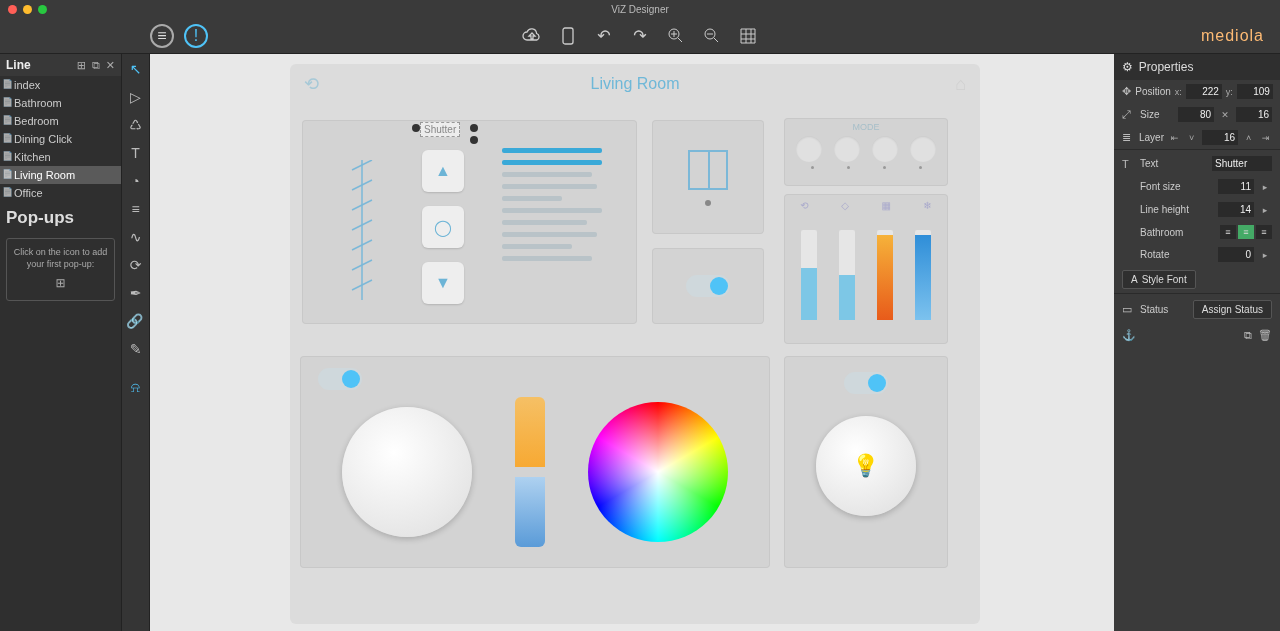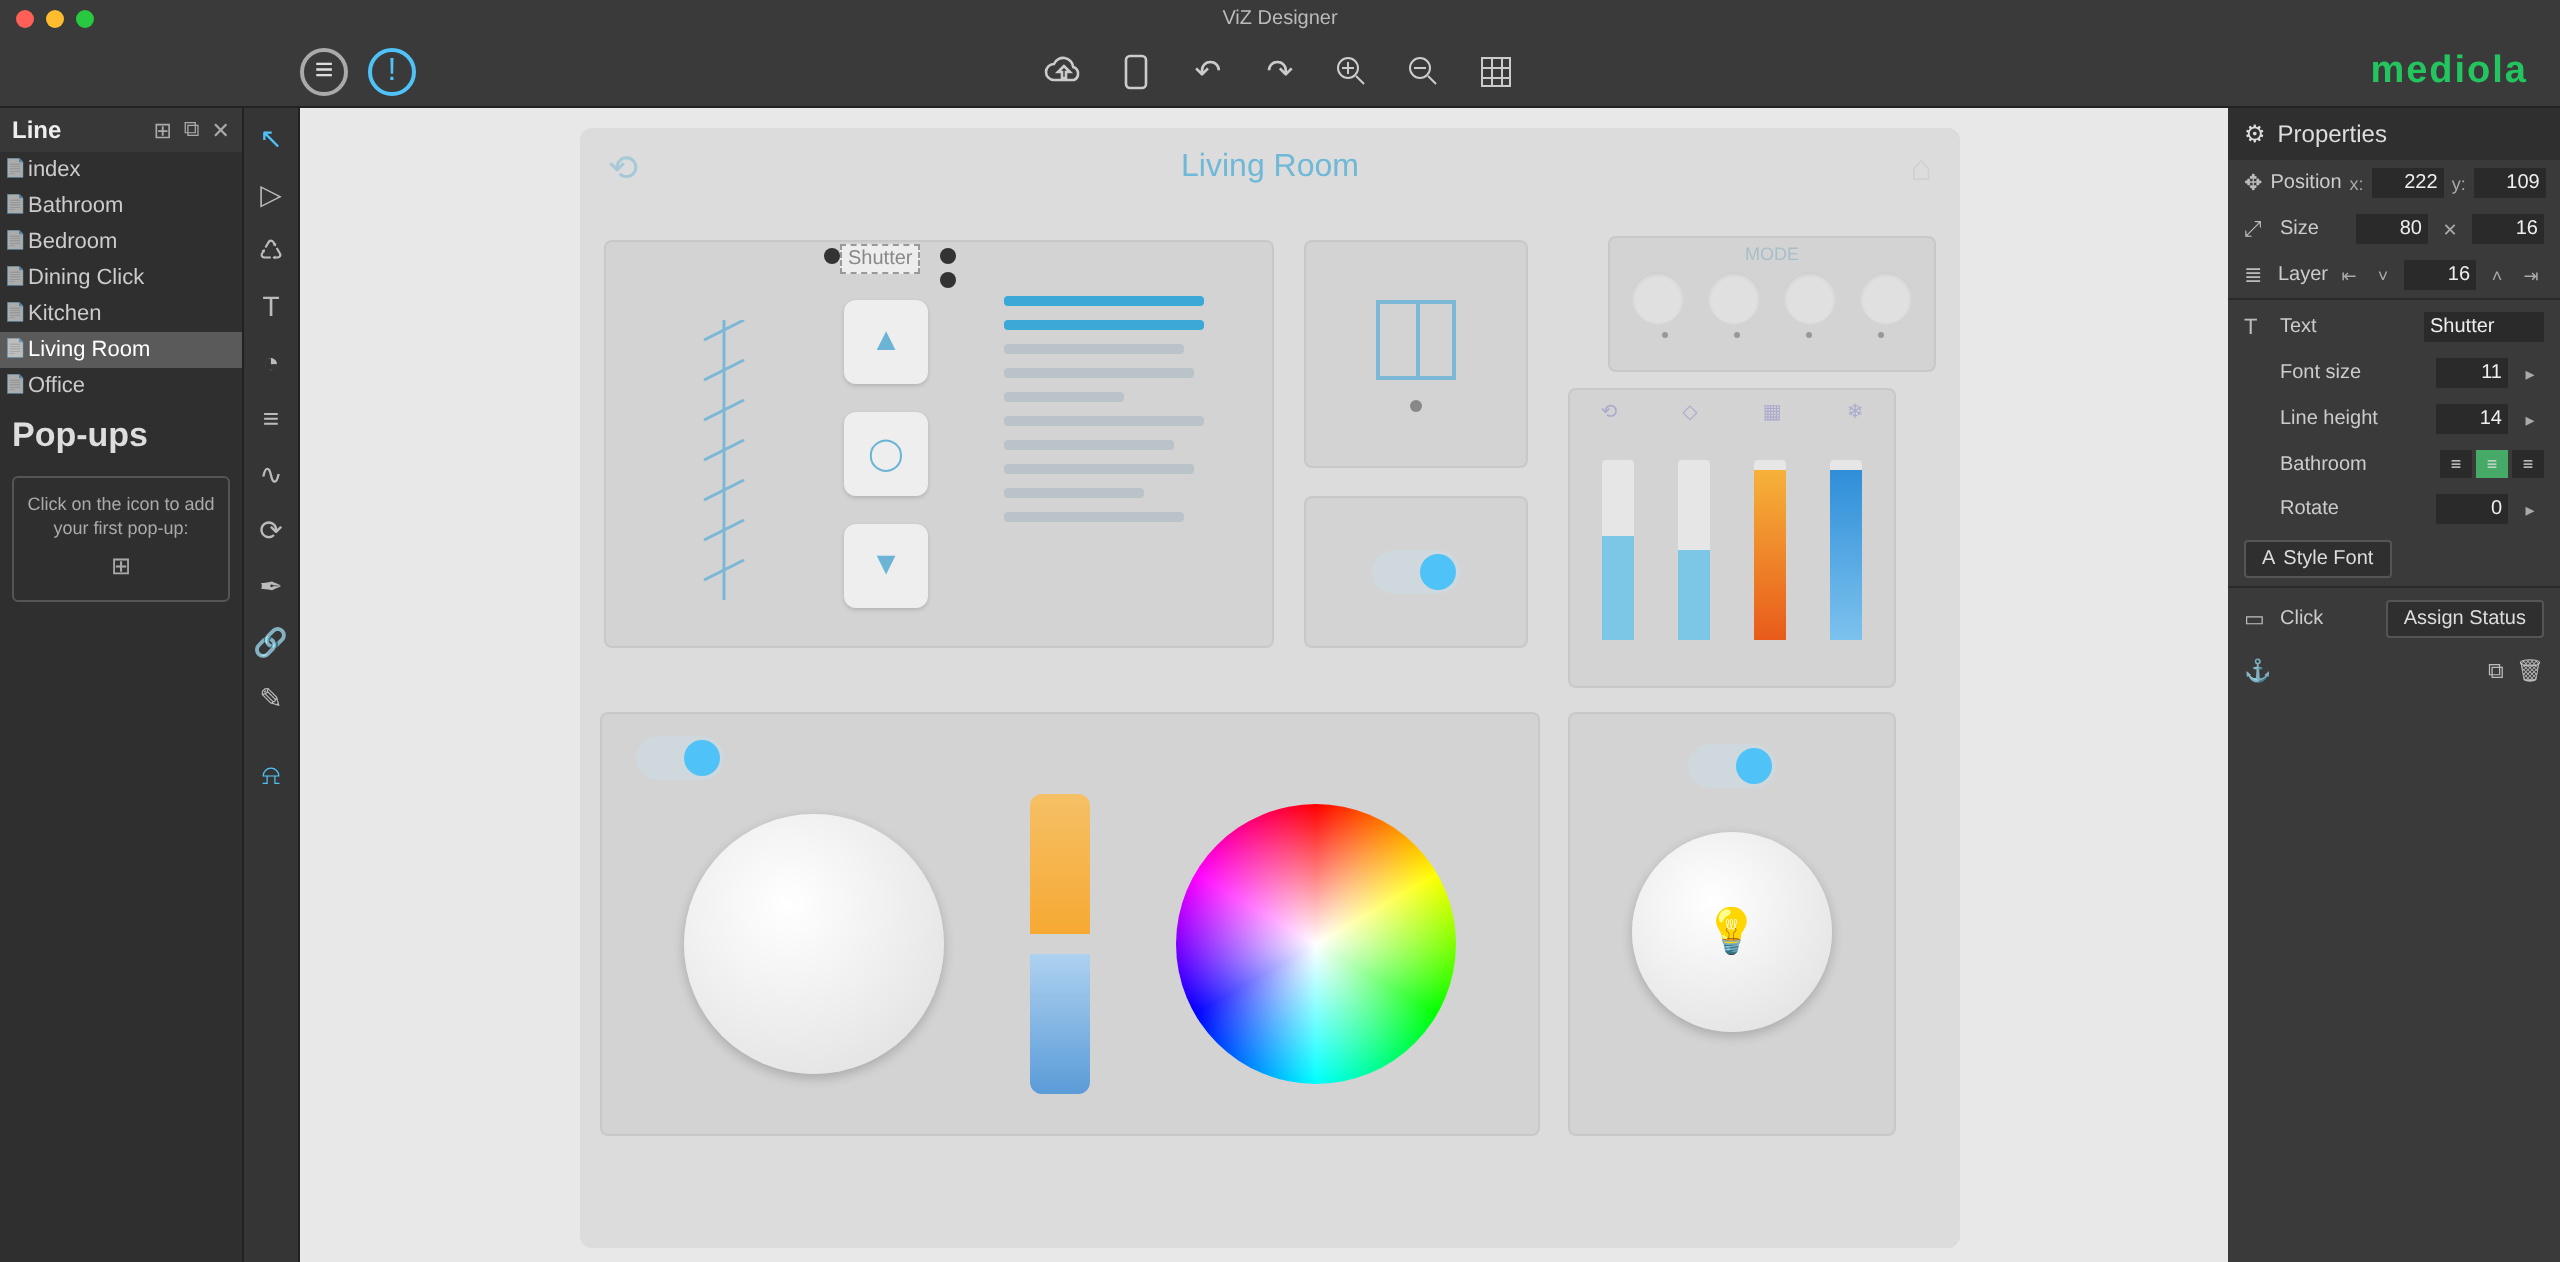--- a/index.html
+++ b/index.html
@@ -10,21 +10,21 @@
 .traffic span { width: 9px; height: 9px; border-radius: 50%; }
 .tl-r { background: #ff5f57; } .tl-y { background: #febc2e; } .tl-g { background: #28c840; }
 .titlebar .title { position: absolute; left: 50%; transform: translateX(-50%); font-size: 10px; color: #bbb; }
 
 .toolbar { height: 36px; background: #3a3a3a; border-bottom: 1px solid #222; display: flex; align-items: center; position: relative; }
 .tool-left { display: flex; gap: 10px; padding-left: 150px; }
 .icon-ring { width: 24px; height: 24px; border: 2px solid #aaa; border-radius: 50%; display: flex; align-items: center; justify-content: center; cursor: pointer; }
 .icon-ring.alert { border-color: #4fc3f7; color: #4fc3f7; }
 .tool-center { position: absolute; left: 50%; transform: translateX(-50%); display: flex; gap: 16px; }
 .tb-ico { width: 20px; height: 20px; display: flex; align-items: center; justify-content: center; color: #ccc; cursor: pointer; }
-.brand { position: absolute; right: 16px; color: #22c55e; font-size: 19px; letter-spacing: 1px; font-weight: bold; }
+.brand { position: absolute; right: 16px; color: #fdba74; font-size: 16px; letter-spacing: 1px; }
 
 .main { display: flex; height: calc(631px - 54px); }
 .left-panel { width: 122px; background: #2f2f2f; border-right: 1px solid #222; display: flex; flex-direction: column; font-size: 11px; }
 .panel-head { display: flex; align-items: center; justify-content: space-between; padding: 4px 6px; background: #383838; }
 .panel-head .ttl { font-weight: 600; font-size: 12px; color: #eee; }
 .panel-head .hicons { display: flex; gap: 6px; color: #aaa; }
 .page-item { padding: 3px 8px 3px 14px; color: #ccc; cursor: pointer; position: relative; }
 .page-item::before { content: "📄"; font-size: 9px; position: absolute; left: 2px; opacity: .6; }
 .page-item.active { background: #5a5a5a; color: #fff; }
 .section-label { padding: 6px 6px 4px; font-size: 17px; font-weight: 600; color: #ddd; }
@@ -37,21 +37,21 @@
 
 .canvas-wrap { flex: 1; background: #e8e8e8; position: relative; overflow: hidden; }
 .device { position: absolute; left: 140px; top: 10px; width: 690px; height: 560px; background: #dcdcdc; border-radius: 6px; }
 .dev-head { height: 40px; display: flex; align-items: center; justify-content: center; position: relative; }
 .dev-title { color: #6fb8d8; font-size: 16px; }
 .dev-back { position: absolute; left: 14px; color: #a7c9d7; font-size: 18px; }
 .dev-home { position: absolute; right: 14px; color: #d0d0d0; font-size: 18px; }
 .card { position: absolute; background: #d3d3d3; border-radius: 4px; box-shadow: inset 0 0 0 1px rgba(0,0,0,.05); }
 .card1 { left: 12px; top: 56px; width: 335px; height: 204px; }
 .card2 { left: 362px; top: 56px; width: 112px; height: 114px; }
-.card3 { left: 494px; top: 54px; width: 164px; height: 68px; margin-left: 20px; }
+.card3 { left: 494px; top: 54px; width: 164px; height: 68px; }
 .card4 { left: 494px; top: 130px; width: 164px; height: 150px; }
 .card5 { left: 10px; top: 292px; width: 470px; height: 212px; }
 .card6 { left: 494px; top: 292px; width: 164px; height: 212px; }
 .window-ico { width: 40px; height: 40px; border: 2px solid #7bb8d8; margin: 30px auto 10px; position: relative; }
 .window-ico::after { content:""; position:absolute; left:50%; top:0; bottom:0; width:2px; background:#7bb8d8; }
 .dot { width:6px; height:6px; background:#888; border-radius:50%; margin: 0 auto; }
 .mode-label { text-align:center; font-size:9px; color:#a7bfc9; padding-top:4px; }
 .mode-row { display:flex; justify-content:space-around; padding: 4px 6px; }
 .mode-btn { width:26px; height:26px; border-radius:50%; background:#e0e0e0; box-shadow: inset 0 1px 2px rgba(0,0,0,.1); }
 .dots-row { display:flex; justify-content:space-around; padding: 0 10px; }
@@ -371,21 +371,21 @@
       <span class="lbl">Rotate</span>
       <input class="val" value="0" style="">
       <span class="mini">▸</span>
     </div>
     <div class="btn-wide">
       <span>A</span>
       <span>Style Font</span>
     </div>
     <div class="prop-row" style="border-top:1px solid #2a2a2a; padding-top:6px;">
       <span class="ico">▭</span>
-      <span class="lbl">Click</span>
+      <span class="lbl">Status</span>
       <span class="btn-wide" style="margin:0;">Assign Status</span>
     </div>
     <div class="prop-foot">
       <span>⚓</span>
       <span>
         <span>⧉</span>&nbsp;
         <span>🗑</span>
       </span>
     </div>
   </div>

